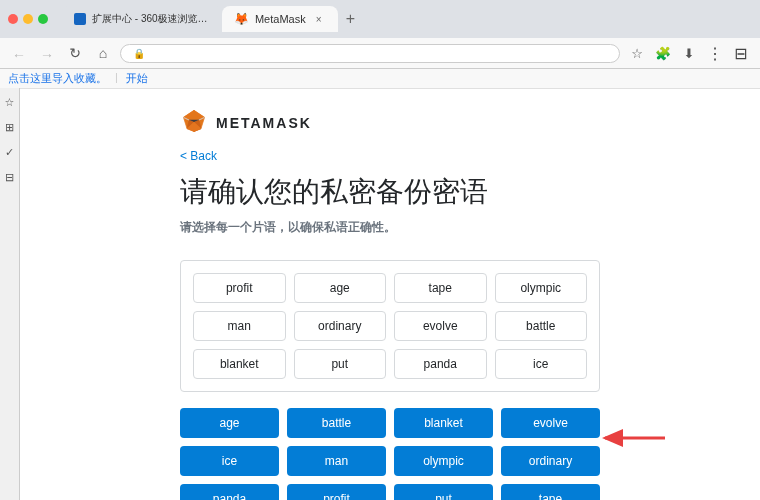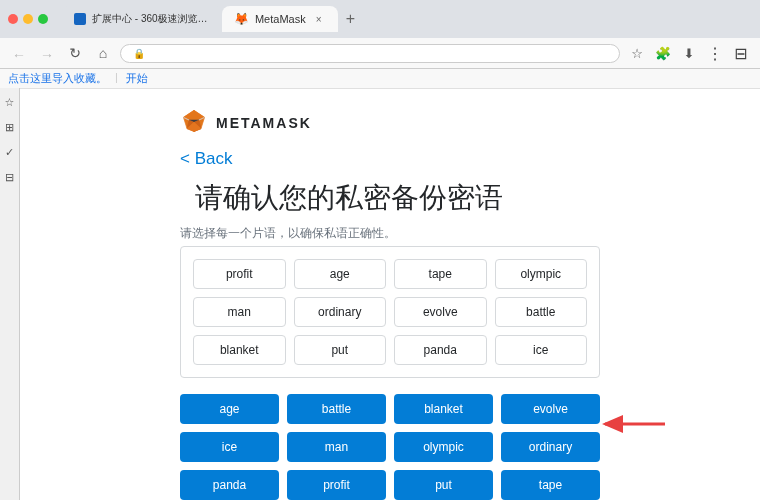--- a/index.html
+++ b/index.html
@@ -181,40 +181,40 @@
     }
     .mm-brand {
       font-size: 14px;
       font-weight: 700;
       letter-spacing: 2px;
       color: #24272a;
       text-transform: uppercase;
     }
 
     .back-link {
-      font-size: 17px;
+      font-size: 12px;
       color: #037DD6;
       cursor: pointer;
       margin-bottom: 12px;
       display: block;
     }
 
     .page-title {
       font-size: 28px;
       font-weight: 400;
       color: #24272a;
       margin-bottom: 10px;
       line-height: 1.2;
-      margin-left: 15px;
     }
 
     .page-subtitle {
       font-size: 12px;
       color: #6a737d;
-      margin-bottom: 4px;
+      margin-bottom: 24px;
+      font-weight: bold;
     }
 
     
     .word-slots {
       border: 1px solid #d6d9dc;
       border-radius: 4px;
       padding: 12px;
       margin-bottom: 16px;
       display: grid;
       grid-template-columns: repeat(4, 1fr);

